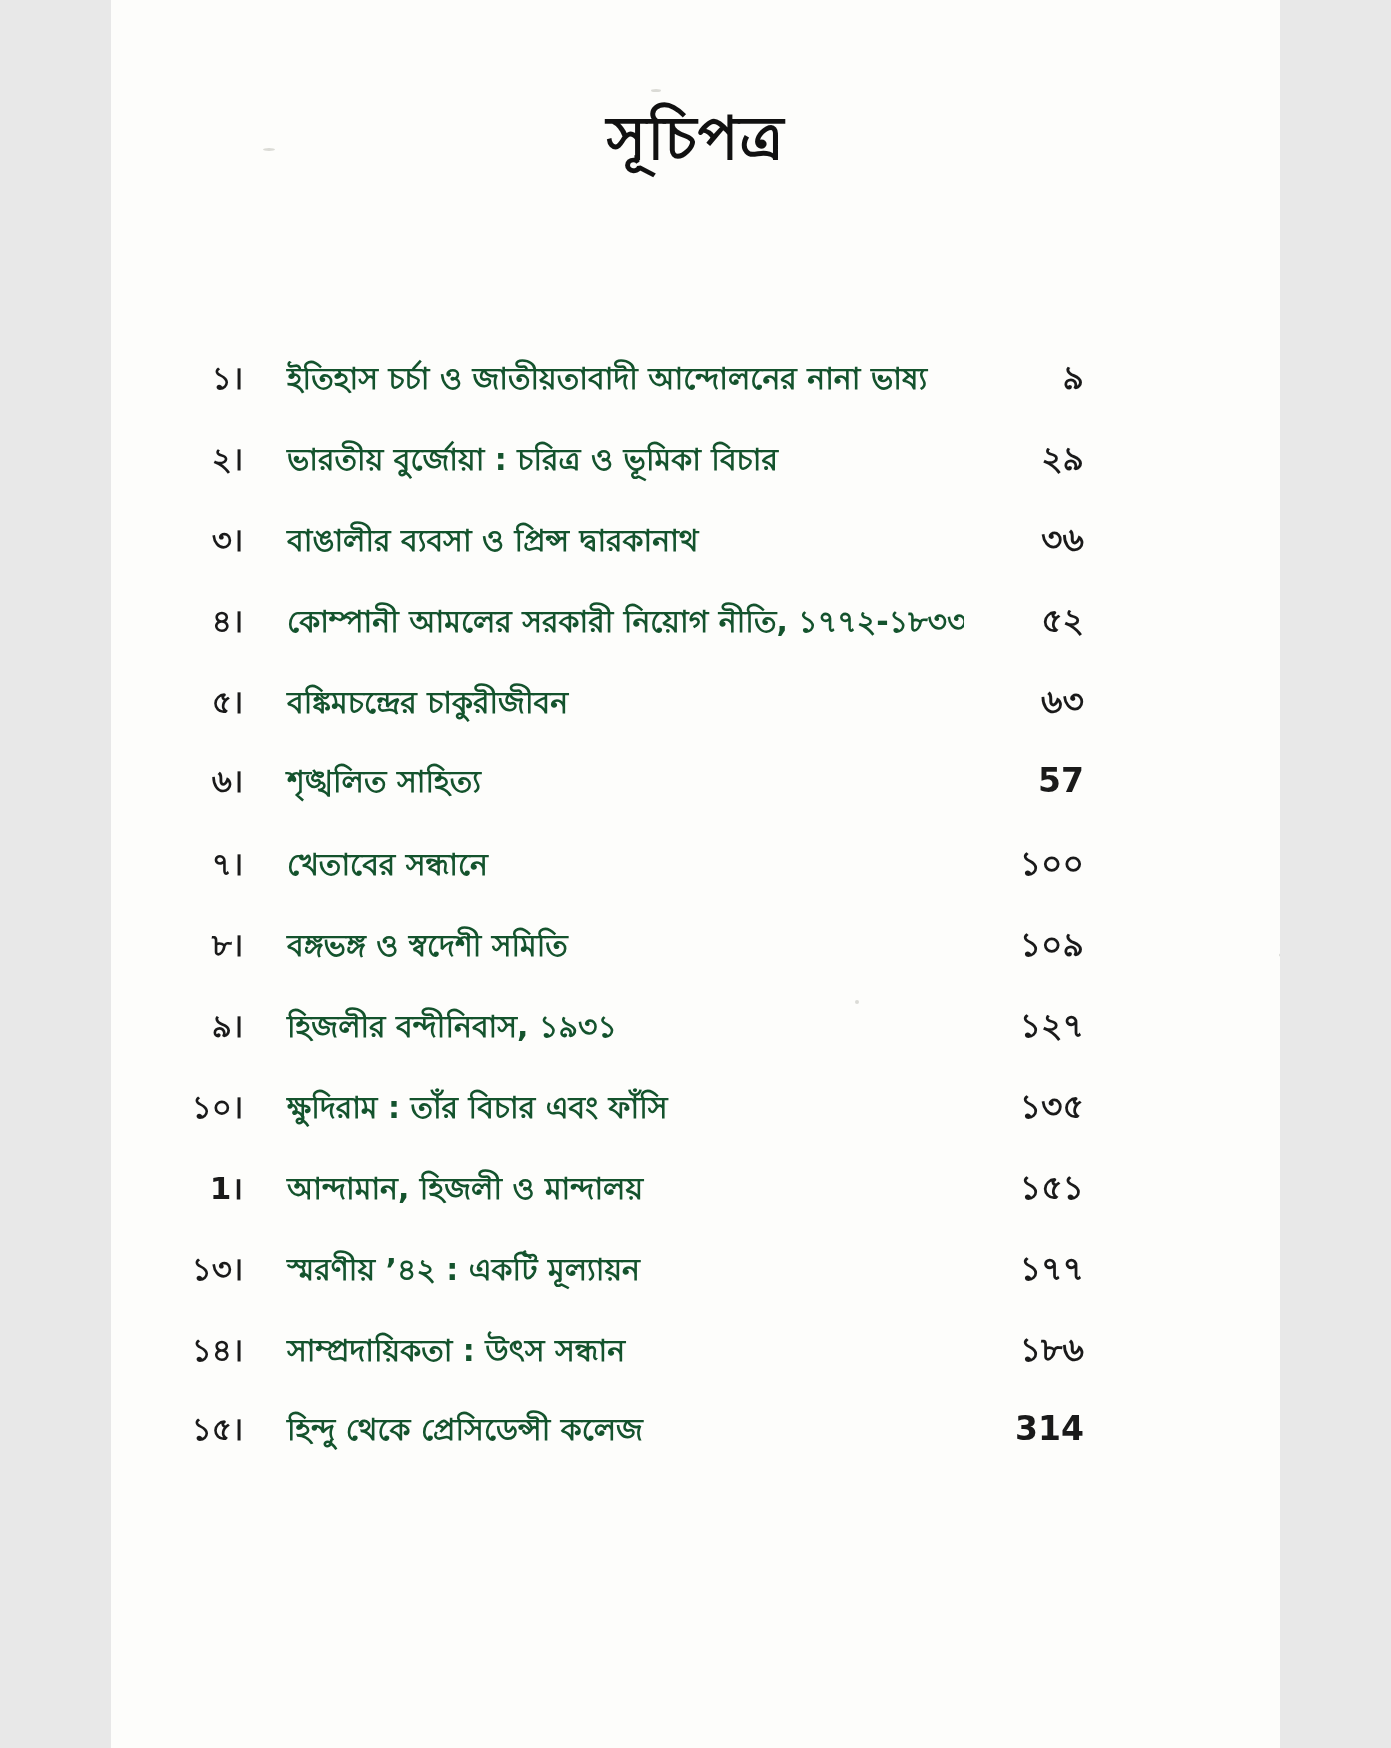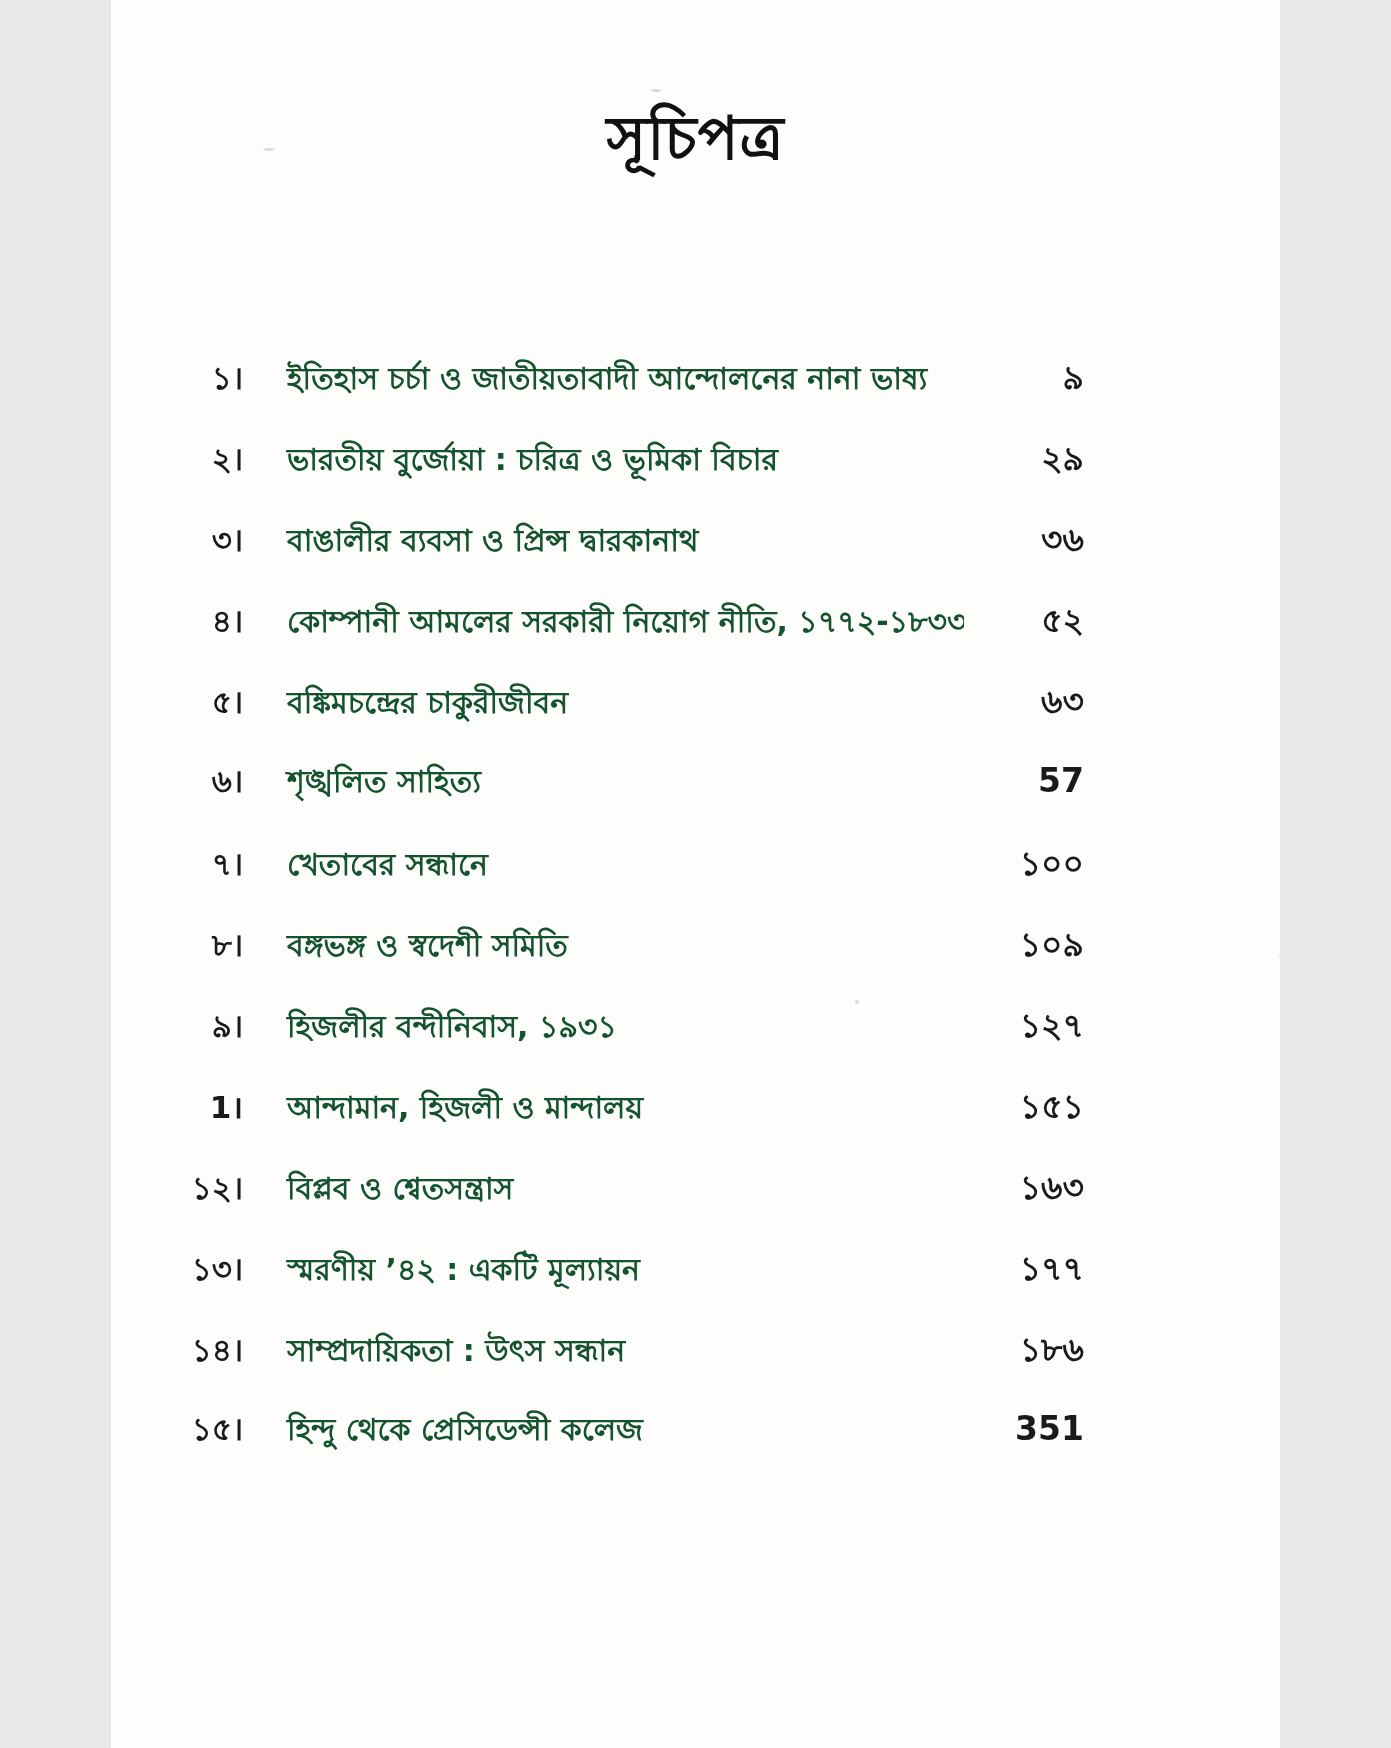--- a/index.html
+++ b/index.html
@@ -127,49 +127,49 @@
       <span class="toc-title">বঙ্গভঙ্গ ও স্বদেশী সমিতি</span>
       <span class="toc-page">১০৯</span>
     </div>
 
     <div class="toc-row">
       <span class="toc-serial">৯।</span>
       <span class="toc-title">হিজলীর বন্দীনিবাস, ১৯৩১</span>
       <span class="toc-page">১২৭</span>
     </div>
 
+    <div class="toc-row">
+      <span class="toc-serial">১০।</span>
+      <span class="toc-title">ক্ষুদিরাম : তাঁর বিচার এবং ফাঁসি</span>
+      <span class="toc-page">১৩৫</span>
+    </div>
 
     <div class="toc-row">
       <span class="toc-serial">1।</span>
       <span class="toc-title">আন্দামান, হিজলী ও মান্দালয়</span>
       <span class="toc-page">১৫১</span>
     </div>
 
-    <div class="toc-row">
-      <span class="toc-serial">১২।</span>
-      <span class="toc-title">বিপ্লব ও শ্বেতসন্ত্রাস</span>
-      <span class="toc-page">১৬৩</span>
-    </div>
 
     <div class="toc-row">
       <span class="toc-serial">১৩।</span>
       <span class="toc-title">স্মরণীয় ’৪২ : একটি মূল্যায়ন</span>
       <span class="toc-page">১৭৭</span>
     </div>
 
     <div class="toc-row">
       <span class="toc-serial">১৪।</span>
       <span class="toc-title">সাম্প্রদায়িকতা : উৎস সন্ধান</span>
       <span class="toc-page">১৮৬</span>
     </div>
 
     <div class="toc-row">
       <span class="toc-serial">১৫।</span>
       <span class="toc-title">হিন্দু থেকে প্রেসিডেন্সী কলেজ</span>
-      <span class="toc-page">351</span>
+      <span class="toc-page">314</span>
     </div>
 
   </div>
 
   <div class="speck" style="left:540px; top:89px; width:10px; height:3px;"></div>
   <div class="speck" style="left:152px; top:148px; width:12px; height:3px;"></div>
   <div class="speck" style="left:1168px; top:953px; width:8px; height:4px;"></div>
   <div class="speck" style="left:744px; top:1000px; width:4px; height:4px;"></div>
 
 </div>

